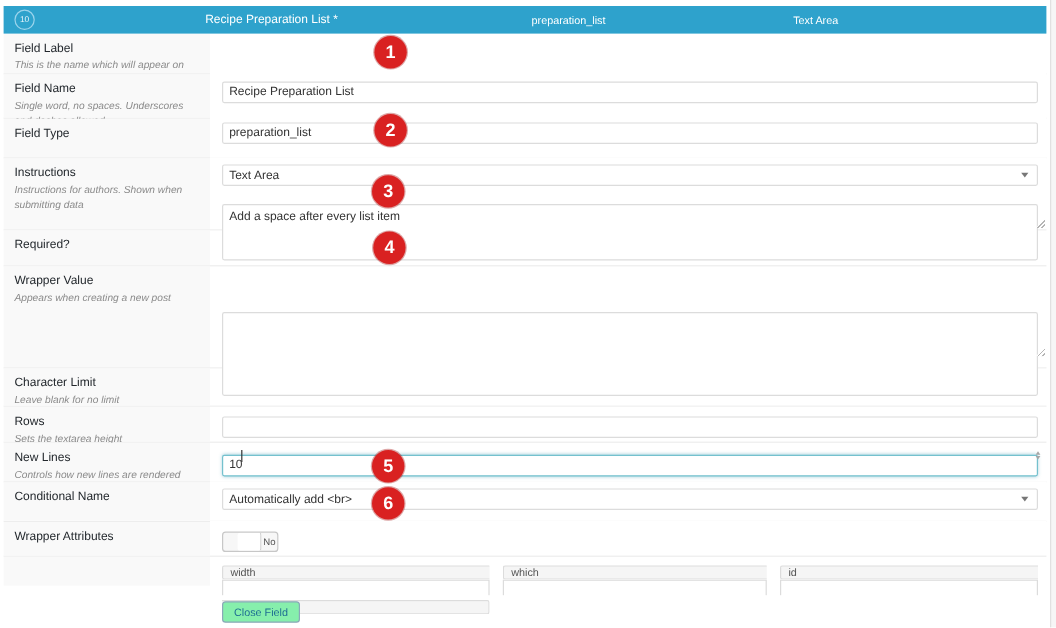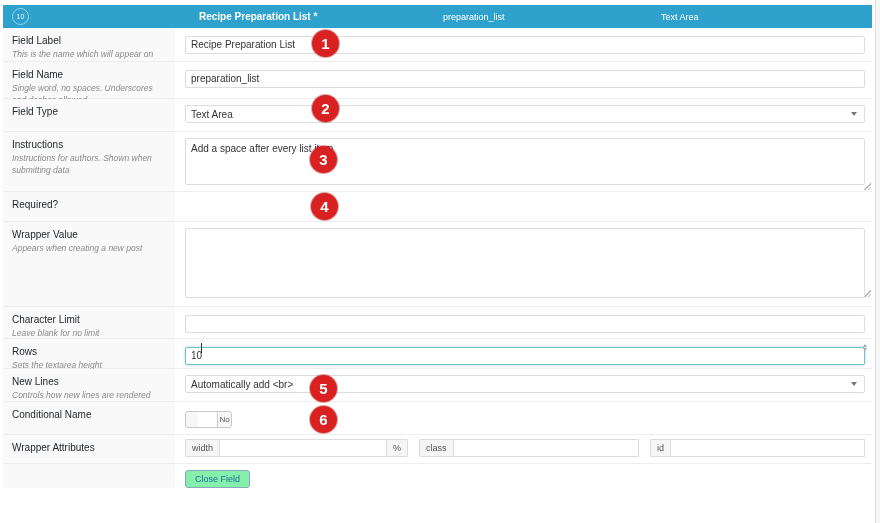--- a/index.html
+++ b/index.html
@@ -7,29 +7,29 @@
     font-family:"Liberation Sans", sans-serif; }
   .page { position:relative; width:880px; height:523px; background:#fff; }
 
   .panel { position:absolute; left:3px; top:5px; width:869px; }
 
   
   .field-header { position:relative; height:23px; background:#2ea2cc; color:#fff; }
   .order-badge { position:absolute; left:9px; top:3px; width:17px; height:17px;
     border:1px solid #9bd4ec; border-radius:50%; font-size:7px; line-height:15px;
     text-align:center; color:#eaf6fb; }
-  .hdr-label { position:absolute; left:196px; top:6px; font-size:10px; font-weight:bold; }
+  .hdr-label { position:absolute; left:168px; top:6px; font-size:10px; font-weight:normal; }
   .hdr-name  { position:absolute; left:440px; top:7px; font-size:9px; }
   .hdr-type  { position:absolute; left:658px; top:7px; font-size:9px; }
 
   
   .row { display:flex; width:100%; }
   .row + .row { border-top:1px solid #ededed; }
   .cell-label { width:172px; background:#f9f9f9; padding:7px 8px 0 9px; }
-  .cell-input { flex:1; background:#fff; padding:6px 7px 0 10px; position:relative; }
+  .cell-input { flex:1; background:#fff; padding:6px 7px 0 10px; position:relative;margin-top:32px; }
   .lbl { font-size:10px; font-weight:normal; color:#23282d; }
   .desc { font-size:8.5px; font-style:italic; color:#8a8a8a; margin-top:3px; line-height:1.4; }
 
   .h33{height:33px} .h37{height:37px} .h60{height:60px} .h30{height:30px}
   .h85{height:85px} .h35{height:35px} .h32{height:32px} .h29{height:29px} .h25{height:25px}
 
   input.txt, .textarea, .fselect {
     width:100%; border:1px solid #dcdcdc; border-radius:2px; background:#fff;
     font-family:"Liberation Sans", sans-serif; font-size:10px; color:#333;
     padding:2px 5px; height:18px; outline:none; }
@@ -64,21 +64,21 @@
   .toggle-on .knob { width:21px; background:#fff; border-radius:2px; margin:1px; }
   .toggle-off { display:flex; width:47px; height:17px; background:#f7f7f7;
     border:1px solid #c7c7c7; border-radius:3px; overflow:hidden; cursor:pointer;padding-left:12px; }
   .toggle-off .knob { width:20px; background:#fff; border-right:1px solid #c7c7c7;
     border-radius:2px; }
   .toggle-off .off-lbl { flex:1; color:#555; font-size:8px;
     display:flex; align-items:center; justify-content:center; }
 
   
   .attr-row { display:flex; gap:11px; }
-  .attr-group { display:flex; height:18px; }
+  .attr-group { display:flex; height:18px;flex-direction:column; }
   .attr-group.g1 { width:223px; } .attr-group.g2 { width:220px; } .attr-group.g3 { flex:1; }
   .attr-pre, .attr-suf { background:#f5f5f5; border:1px solid #dcdcdc; font-size:9px;
     color:#555; display:flex; align-items:center; padding:0 6px; }
   .attr-pre { border-right:none; border-radius:2px 0 0 2px; }
   .attr-suf { border-left:none; border-radius:0 2px 2px 0; }
   .attr-group input { flex:1; border:1px solid #dcdcdc; min-width:0;
     font-size:10px; padding:2px 4px; outline:none; }
 
   
   .close-btn { display:inline-block; background:#86efac; border:1px solid #8aa8b8;
@@ -225,21 +225,21 @@
         <div class="lbl">Wrapper Attributes</div>
       </div>
       <div class="cell-input" style="padding-top:4px;">
         <div class="attr-row">
           <div class="attr-group g1">
             <span class="attr-pre">width</span>
             <input type="text" style="">
             <span class="attr-suf">%</span>
           </div>
           <div class="attr-group g2">
-            <span class="attr-pre">class</span>
+            <span class="attr-pre">which</span>
             <input type="text" style="">
           </div>
           <div class="attr-group g3">
             <span class="attr-pre">id</span>
             <input type="text" style="">
           </div>
         </div>
       </div>
     </div>
 

